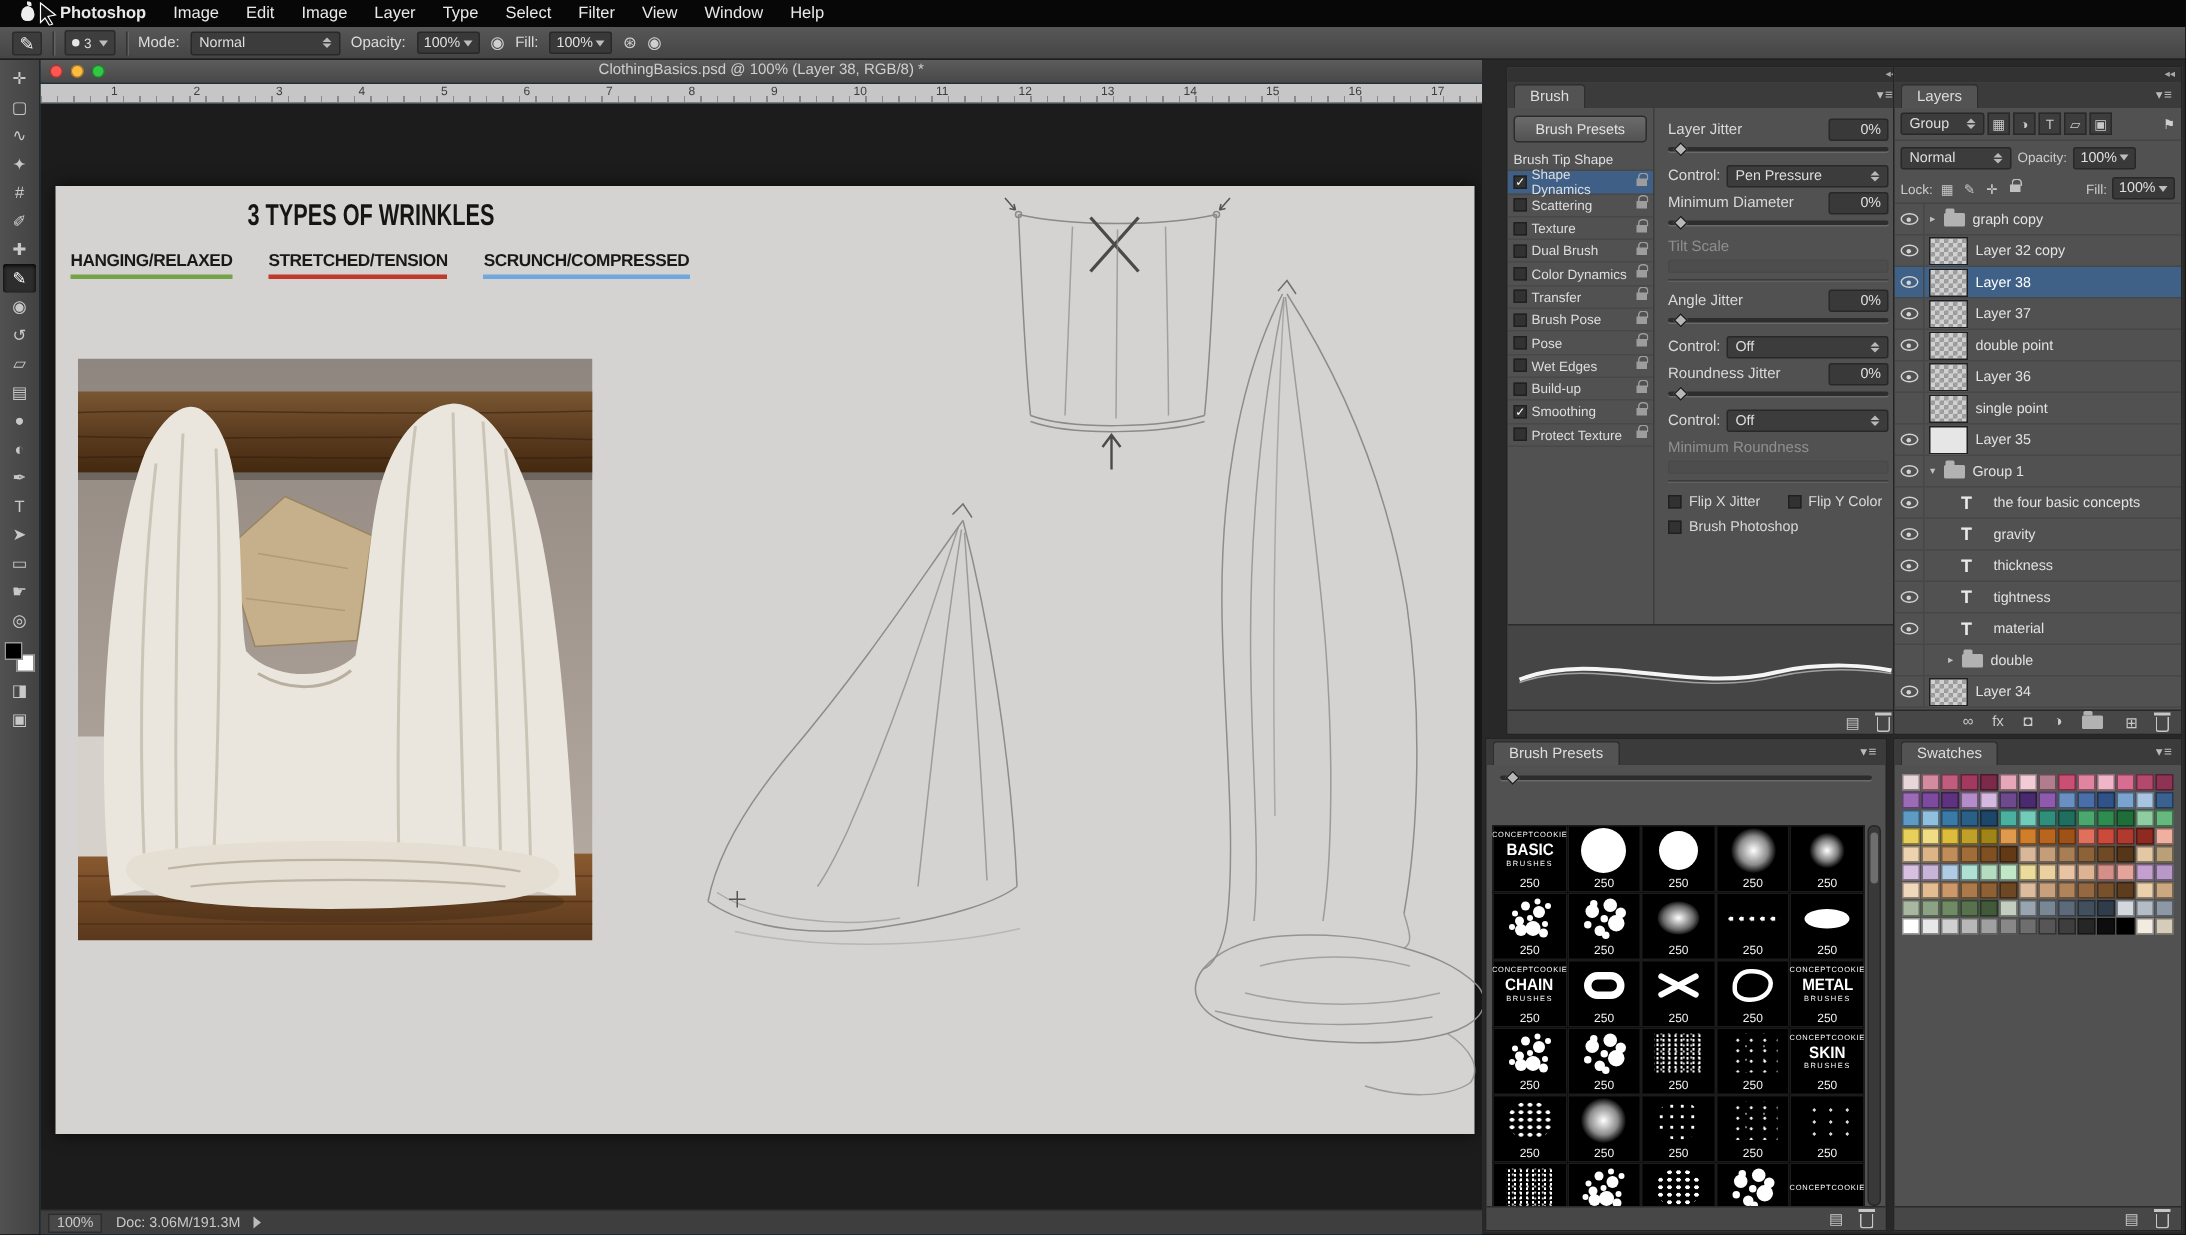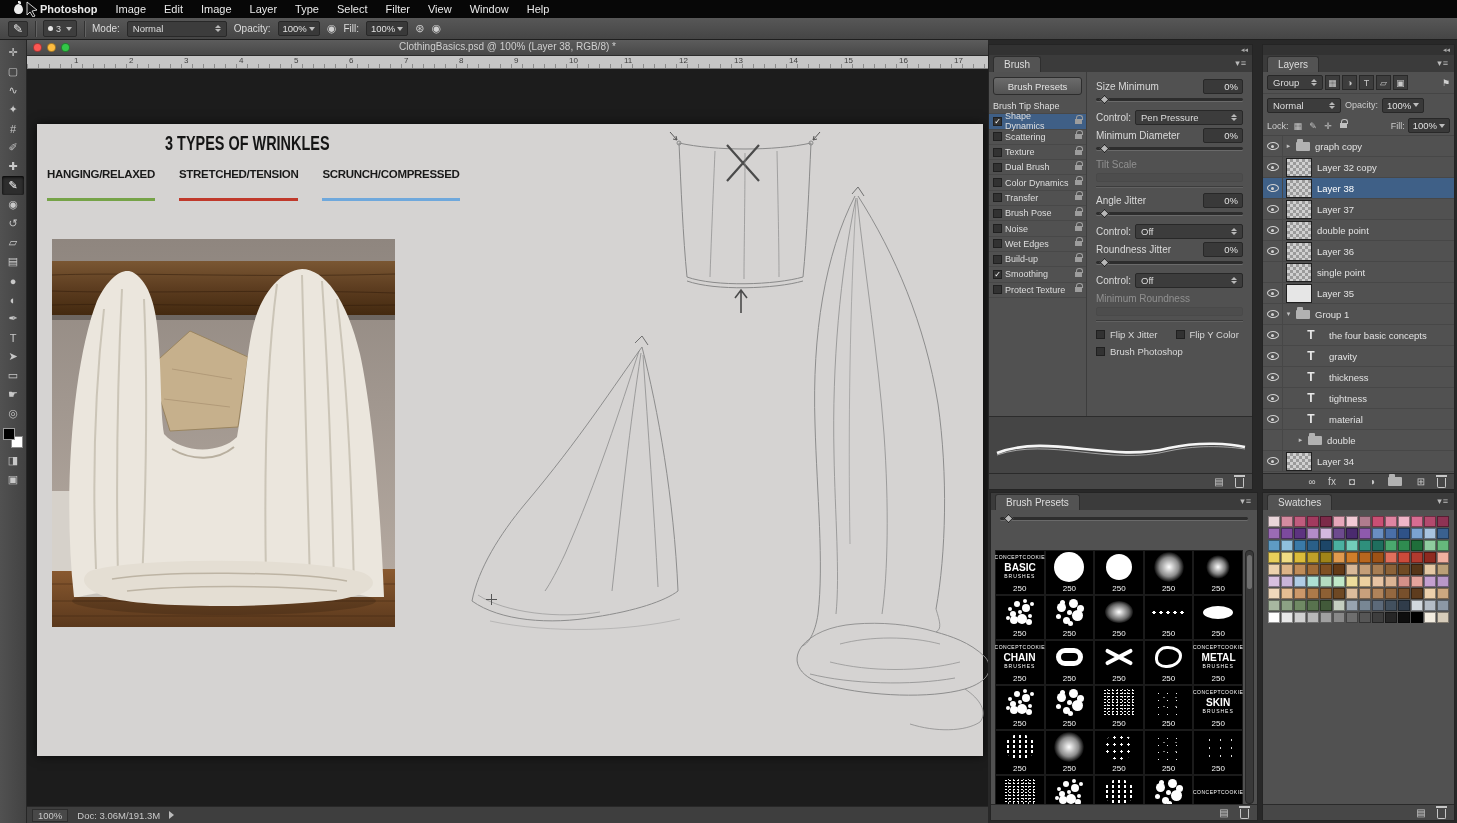--- a/index.html
+++ b/index.html
@@ -48,21 +48,21 @@
   .doc-ruler::after { content:""; position:absolute; bottom:0; left:0; right:0; height:4px; background:repeating-linear-gradient(90deg,#8a8a8a 0 1px,transparent 1px 11px); }
   .ruler-num { position:absolute; top:0px; font-size:8px; color:#3d3d3d; }
   .canvas-area { position:absolute; left:0; top:29px; right:0; bottom:17px; background:#1c1c1c; overflow:hidden; }
   .canvas { position:absolute; left:10px; top:55px; width:946px; height:632px; background:#d5d3d2; box-shadow:0 0 10px rgba(0,0,0,.7); }
   .doc-statusbar { position:absolute; left:0; bottom:0; right:0; height:17px; background:#3e3e3e; border-top:1px solid #272727; display:flex; align-items:center; gap:9px; padding:0 5px; color:#c9c9c9; font-size:9.5px; }
   .status-well { background:#484848; border:1px solid #2d2d2d; padding:0 5px; height:13px; display:flex; align-items:center; }
   .status-arr { width:0; height:0; border-top:4px solid transparent; border-bottom:4px solid transparent; border-left:5px solid #bbb; }
 
   .canvas-heading { position:absolute; left:128px; top:8px; font-size:17px; font-weight:bold; color:#151515; transform:scale(.85,1.18); transform-origin:left top; white-space:nowrap; }
   .wrinkle-labels { position:absolute; left:10px; top:44px; display:flex; gap:24px; }
-  .wl { font-size:11.5px; font-weight:bold; letter-spacing:-.3px; color:#191919; padding-bottom:18px; border-bottom:3px solid #888; white-space:nowrap; }
+  .wl { font-size:11.5px; font-weight:bold; letter-spacing:-.3px; color:#191919; padding-bottom:3px; border-bottom:3px solid #888; white-space:nowrap; }
   .photo { position:absolute; left:15px; top:115px; width:343px; height:388px; }
   .sketch-top { position:absolute; left:628px; top:3px; width:160px; height:190px; }
   .sketch-center { position:absolute; left:393px; top:205px; width:280px; height:305px; }
   .sketch-right { position:absolute; left:723px; top:60px; width:235px; height:565px; }
   .brush-cursor { position:absolute; left:449px; top:470px; width:11px; height:11px; }
   .brush-cursor::before { content:""; position:absolute; left:0; right:0; top:5px; height:1px; background:#555; }
   .brush-cursor::after { content:""; position:absolute; top:0; bottom:0; left:5px; width:1px; background:#555; }
 
   
   .rightside { position:absolute; left:988px; top:40px; right:0; bottom:0; background:#282828; z-index:15; }
@@ -373,21 +373,21 @@
     </div>
     <div class="doc-statusbar">
       <span class="status-well">100%</span>
       <span>Doc: 3.06M/191.3M</span>
       <span class="status-arr"></span>
     </div>
   </div>
 
   <div class="rightside">
 
-    <div class="panel" style="left:0;top:4px;width:265px;height:446px;">
+    <div class="panel" style="left:16px;top:4px;width:265px;height:446px;">
       <div class="panel-strip">
           <span class="collapse-arrows"></span>
         </div>
       <div class="panel-tabs">
         <span class="panel-tab">Brush</span>
         <span class="panel-menu"></span>
       </div>
       <div class="bp-cols">
         <div class="bp-left">
           <div class="bp-presets-btn">Brush Presets</div>
@@ -425,21 +425,21 @@
                 <span>Transfer</span>
                 <span class="lockic"></span>
               </div>
               <div class="bp-row">
                 <span class="cb"></span>
                 <span>Brush Pose</span>
                 <span class="lockic"></span>
               </div>
               <div class="bp-row">
                 <span class="cb"></span>
-                <span>Noise</span>
+                <span>Pose</span>
                 <span class="lockic"></span>
               </div>
               <div class="bp-row">
                 <span class="cb"></span>
                 <span>Wet Edges</span>
                 <span class="lockic"></span>
               </div>
               <div class="bp-row">
                 <span class="cb"></span>
                 <span>Build-up</span>
@@ -452,21 +452,21 @@
               </div>
               <div class="bp-row">
                 <span class="cb"></span>
                 <span>Protect Texture</span>
                 <span class="lockic"></span>
               </div>
             </div>
         </div>
         <div class="bp-right">
           <div class="lv">
-              <span>Size Minimum</span>
+              <span>Layer Jitter</span>
               <span class="valbox">0%</span>
             </div>
           <div class="slider">
               <span class="track"></span>
               <span class="thumb"></span>
             </div>
           <div class="ctrl">
               <span>Control:</span>
             <div class="dd">
                 <span>Pen Pressure</span>

